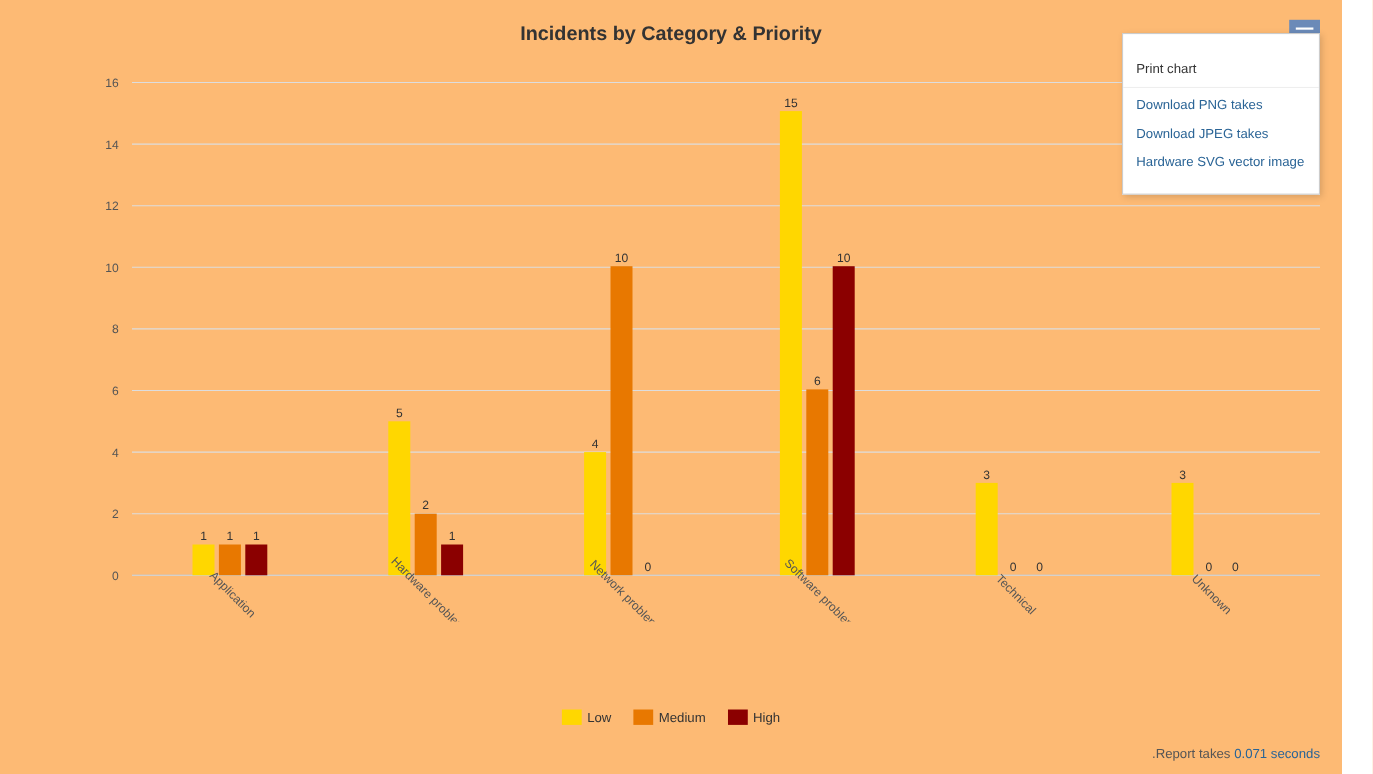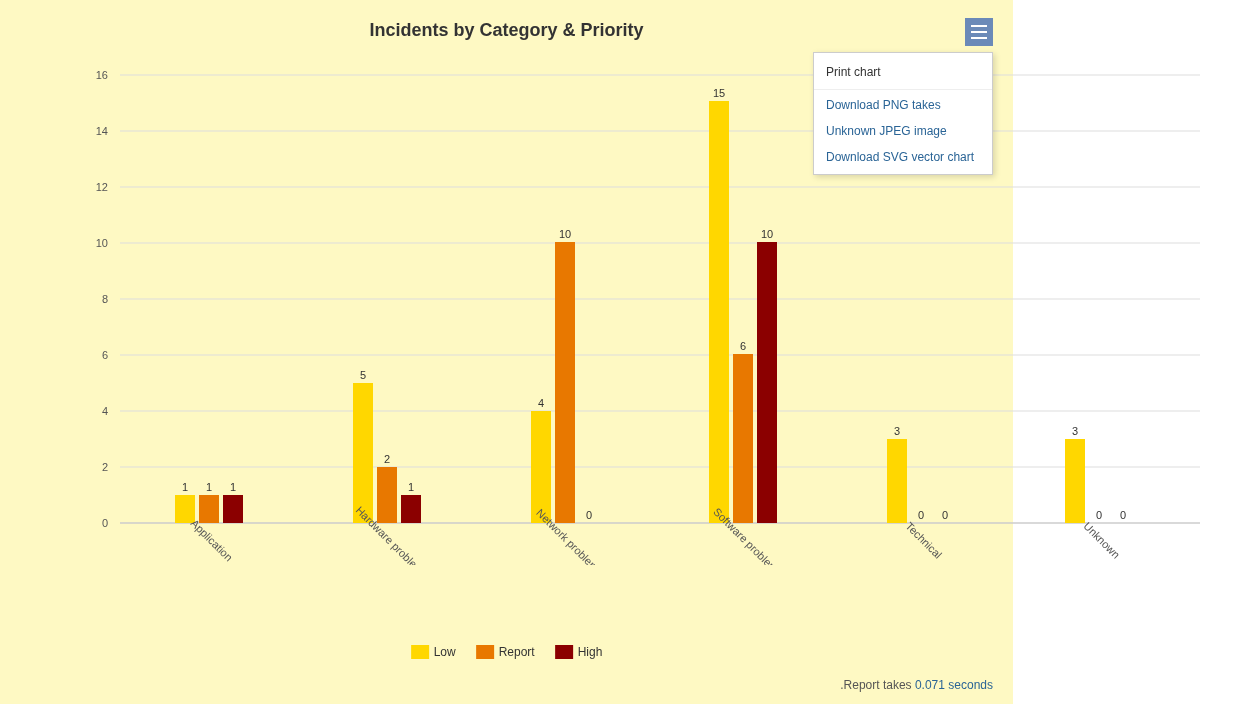--- a/index.html
+++ b/index.html
@@ -7,24 +7,24 @@
       background: #fff;
       font-family: Arial, sans-serif;
       font-size: 12px;
       color: #333;
       width: 1248px;
       height: 704px;
       overflow: hidden;
       position: relative;
     }
     .chart-container {
-      width: 1013px;
+      width: 1220px;
       height: 704px;
       position: relative;
-      background: #fef9c3;
+      background: #fdba74;
     }
     .chart-title {
       text-align: center;
       font-size: 18px;
       font-weight: bold;
       color: #333;
       padding-top: 20px;
       padding-bottom: 10px;
     }
     .menu-button {
@@ -44,28 +44,28 @@
       padding: 5px;
     }
     .menu-button span {
       display: block;
       width: 16px;
       height: 2px;
       background: white;
     }
     .dropdown-menu {
       position: absolute;
-      top: 52px;
+      top: 30px;
       right: 20px;
       background: white;
       border: 1px solid #ccc;
       box-shadow: 2px 2px 6px rgba(0,0,0,0.15);
       z-index: 100;
       min-width: 180px;
-      padding: 4px 0;
+      padding: 16px 0;
     }
     .dropdown-menu .menu-item-header {
       padding: 8px 12px;
       color: #333;
       font-size: 12px;
       cursor: pointer;
     }
     .dropdown-menu .menu-divider {
       border-top: 1px solid #eee;
       margin: 2px 0;
@@ -123,22 +123,22 @@
   <button class="menu-button">
     <span></span>
     <span></span>
     <span></span>
   </button>
 
   <div class="dropdown-menu">
     <div class="menu-item-header">Print chart</div>
     <div class="menu-divider"></div>
     <div class="menu-item-link">Download PNG takes</div>
-    <div class="menu-item-link">Unknown JPEG image</div>
-    <div class="menu-item-link">Download SVG vector chart</div>
+    <div class="menu-item-link">Download JPEG takes</div>
+    <div class="menu-item-link">Hardware SVG vector image</div>
   </div>
 
   <svg style="position:absolute; top:55px; left:50px; right:30px; bottom:100px; width:calc(1248px - 80px); height:510px;">
 
     <defs>
       <style>
         .axis-label { font-size: 11px; fill: #555; }
         .grid-line { stroke: #ddd; stroke-width: 1; }
         .bar-label { font-size: 11px; fill: #333; text-anchor: middle; }
         .cat-label { font-size: 11px; fill: #555; }
@@ -242,21 +242,21 @@
 
   </svg>
 
   <div class="legend">
     <div class="legend-item">
       <div class="legend-color" style="background:#FFD700;"></div>
       <span>Low</span>
     </div>
     <div class="legend-item">
       <div class="legend-color" style="background:#E87800;"></div>
-      <span>Report</span>
+      <span>Medium</span>
     </div>
     <div class="legend-item">
       <div class="legend-color" style="background:#8B0000;"></div>
       <span>High</span>
     </div>
   </div>
 
   <div class="footer">
     <span>.Report takes </span><span class="highlight">0.071 seconds</span>
   </div>

